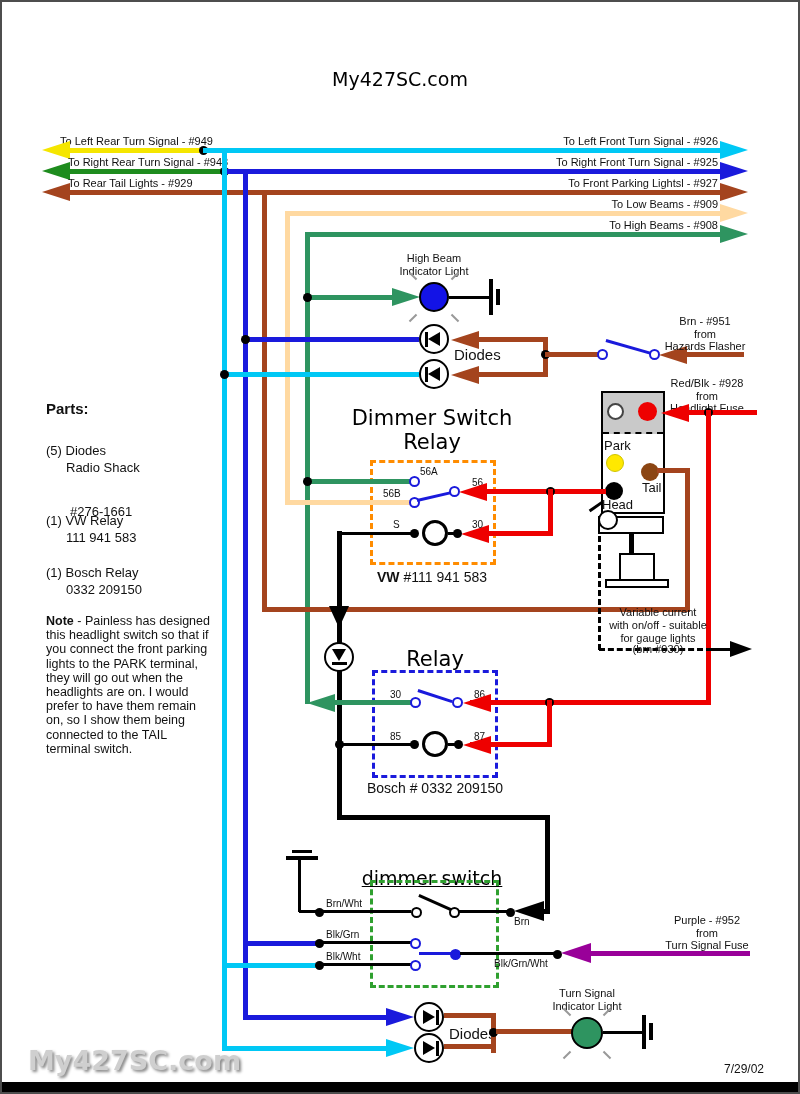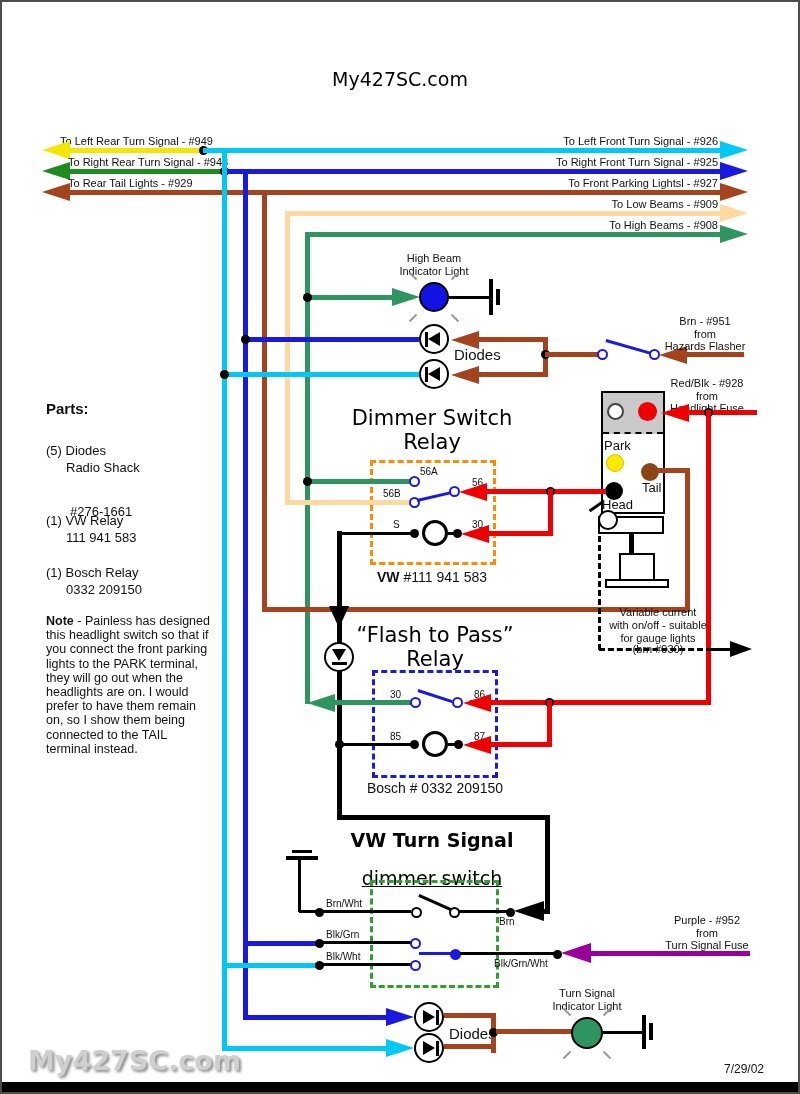--- a/index.html
+++ b/index.html
@@ -195,21 +195,20 @@
 
   <div class="wv black" style="left:335px;top:529px;height:288px;"></div>
   <div style="left:327px;top:604px;width:0;height:0;border-left:10px solid transparent;border-right:10px solid transparent;border-top:22px solid #000;"></div>
   <div class="dcirc" style="left:322px;top:640px;background:#fff;"></div>
   <div style="left:330px;top:647px;width:0;height:0;border-left:7px solid transparent;border-right:7px solid transparent;border-top:12px solid #000;"></div>
   <div style="left:330px;top:660px;width:15px;height:3px;background:#000;"></div>
   <div class="dot" style="left:333px;top:738px;"></div>
   <div class="wh black" style="left:335px;top:813px;width:213px;"></div>
   <div class="wv black" style="left:543px;top:813px;height:99px;"></div>
 
-  <div class="title-font c" style="left:333px;top:621px;width:200px;font-size:21px;">“Flash to Pass”</div>
   <div class="title-font c" style="left:333px;top:645px;width:200px;font-size:21px;">Relay</div>
   <div style="left:370px;top:668px;width:126px;height:108px;border:3px dashed var(--blue);box-sizing:border-box;"></div>
 
   <div class="arrL" style="left:305px;top:692px;--ac:var(--seagreen);"></div>
   <div class="wh seagreen" style="left:316px;top:698px;width:93px;"></div>
   <div class="lbl s10" style="left:388px;top:687px;">30</div>
   <div class="term" style="left:408px;top:695px;"></div>
   <div class="blade" style="left:416px;top:687px;width:36px;transform:rotate(18deg);"></div>
   <div class="term" style="left:450px;top:695px;"></div>
   <div class="lbl s10" style="left:472px;top:687px;">86</div>
@@ -222,37 +221,36 @@
 
   <div class="lbl s10" style="left:388px;top:729px;">85</div>
   <div class="t25" style="left:337px;top:741px;width:75px;"></div>
   <div class="dot" style="left:408px;top:738px;"></div>
   <div class="coil" style="left:420px;top:729px;"></div>
   <div class="t25" style="left:446px;top:741px;width:12px;"></div>
   <div class="dot" style="left:452px;top:738px;"></div>
   <div class="lbl s10" style="left:472px;top:729px;">87</div>
   <div class="lbl c" style="left:333px;top:778px;width:200px;font-size:14px;">Bosch # 0332 209150</div>
 
-  <div class="title-font c" style="left:330px;top:827px;width:200px;font-size:19px;font-weight:bold;">VW Turn Signal</div>
   <div class="title-font c" style="left:330px;top:865px;width:200px;font-size:19px;text-decoration:underline;">dimmer switch</div>
   <div style="left:368px;top:878px;width:129px;height:108px;border:3px dashed var(--dash_green);box-sizing:border-box;"></div>
 
   <div class="gbar" style="left:290px;top:848px;width:20px;height:3px;"></div>
   <div class="gbar" style="left:284px;top:854px;width:32px;height:4px;"></div>
   <div style="left:296px;top:857px;width:3px;height:53px;background:#000;"></div>
 
   <div class="t25" style="left:297px;top:908px;width:112px;"></div>
   <div class="dot" style="left:313px;top:906px;"></div>
   <div class="lbl s10" style="left:324px;top:896px;">Brn/Wht</div>
   <div class="term k" style="left:409px;top:905px;"></div>
   <div class="blade k" style="left:417px;top:892px;width:35px;transform:rotate(24deg);"></div>
   <div class="term k" style="left:447px;top:905px;"></div>
   <div class="t25" style="left:457px;top:908px;width:50px;"></div>
   <div class="dot" style="left:504px;top:906px;"></div>
-  <div class="lbl s10" style="left:497px;top:914px;">Brn</div>
+  <div class="lbl s10" style="left:512px;top:914px;">Brn</div>
   <div class="arrL big" style="left:512px;top:899px;--ac:#000;"></div>
   <div style="left:538px;top:907px;width:8px;height:5px;background:#000;"></div>
 
   <div class="wh blue" style="left:241px;top:939px;width:78px;"></div>
   <div class="dot" style="left:313px;top:937px;"></div>
   <div class="lbl s10" style="left:324px;top:927px;">Blk/Grn</div>
   <div class="t25" style="left:320px;top:939px;width:89px;"></div>
   <div class="term" style="left:408px;top:936px;"></div>
 
   <div class="wh cyan" style="left:220px;top:961px;width:99px;"></div>
@@ -313,19 +311,19 @@
   <div style="left:44px;top:612px;width:180px;font-size:12.5px;line-height:14.2px;color:#111;">
     <div><b>Note</b><span> - Painless has designed</span></div>
     <div>this headlight switch so that if</div>
     <div>you connect the front parking</div>
     <div>lights to the PARK terminal,</div>
     <div>they will go out when the</div>
     <div>headlights are on.  I would</div>
     <div>prefer to have them remain</div>
     <div>on, so I show them being</div>
     <div>connected to the TAIL</div>
-    <div>terminal instead.</div>
+    <div>terminal switch.</div>
   </div>
 
   <div class="title-font" style="left:26px;top:1043px;font-size:27px;font-weight:bold;color:#cfcfcf;text-shadow:2px 2px 3px #8a8a8a;">My427SC.com</div>
   <div class="lbl" style="left:722px;top:1060px;font-size:12px;">7/29/02</div>
   <div style="left:0;top:1080px;width:796px;height:12px;background:#000;"></div>
 </div>
 
 </body></html>

